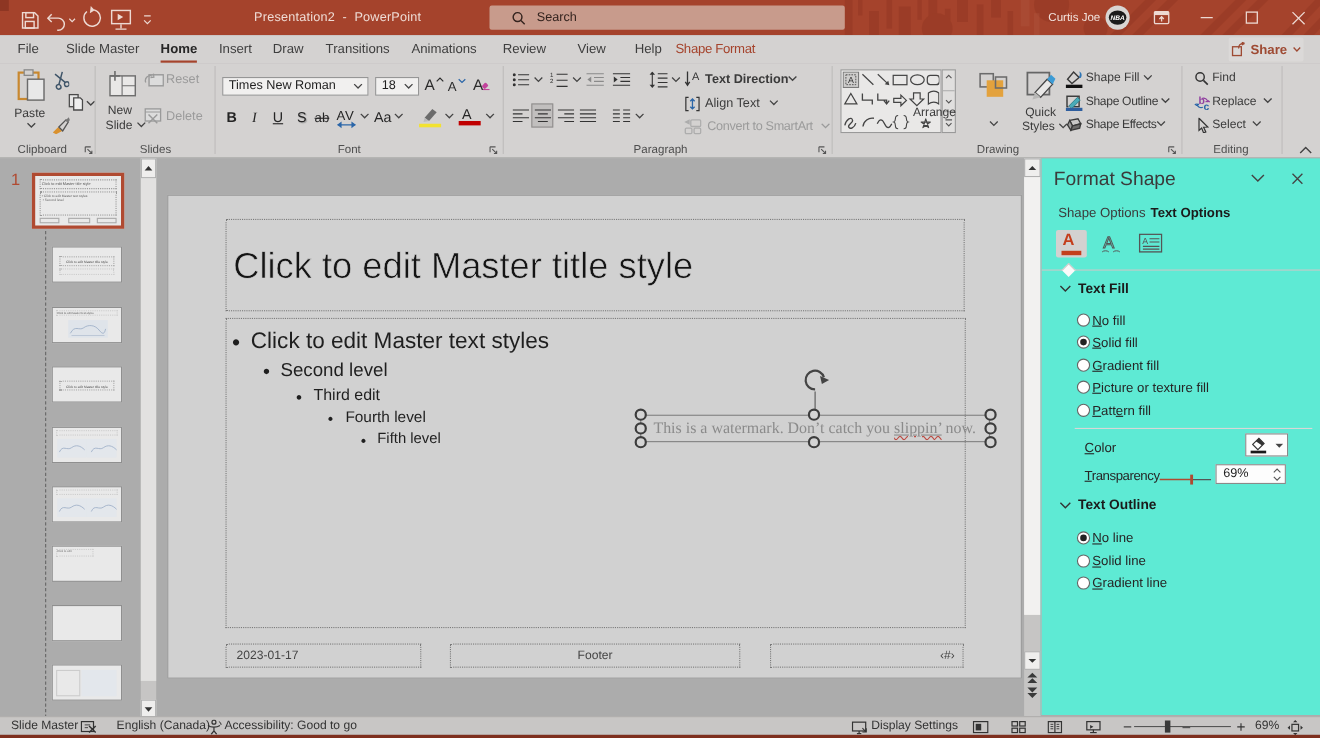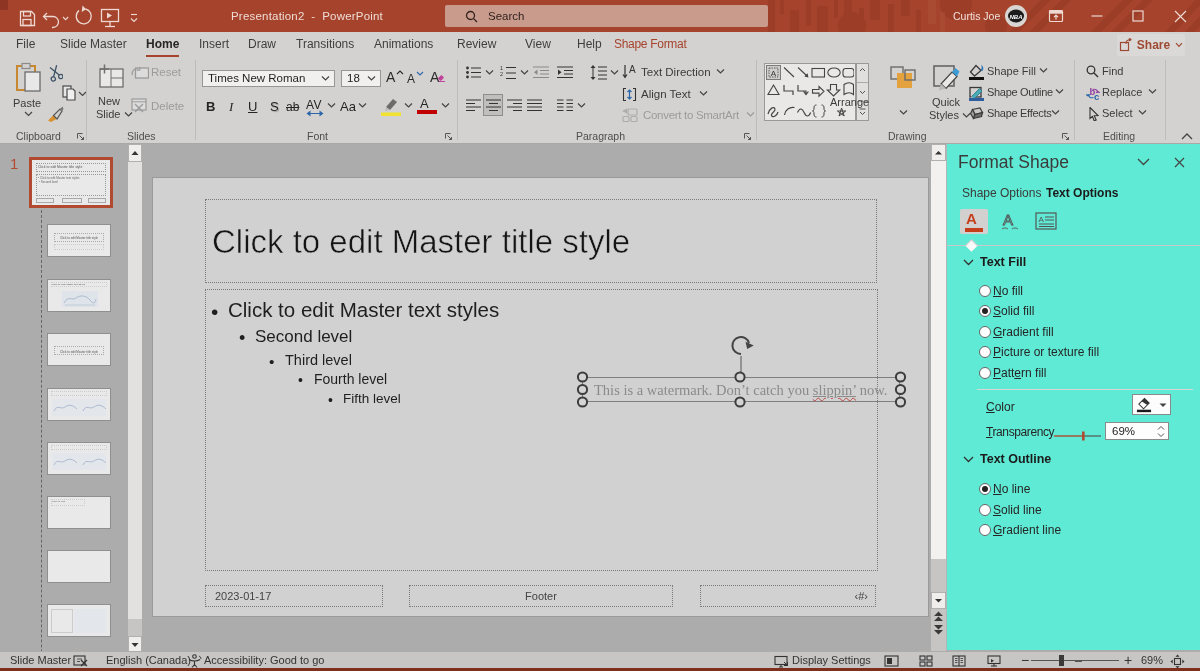--- a/index.html
+++ b/index.html
@@ -373,21 +373,21 @@
       <line x1="9.5" y1="11.5" x2="16" y2="11.5"></line>
   </svg>
   <svg class="abs" style="left:577px; top:45px" width="9" height="6" viewBox="0 0 9 6">
       <path d="M1 0.5 L4.5 4 L8 0.5" fill="none" stroke="#444" stroke-width="1.2"></path>
     </svg>
 
   <svg class="abs" style="left:622px; top:6px" width="15" height="16" viewBox="0 0 15 16">
     <path d="M3 1 v12 M1 10.5 L3 13.5 L5 10.5" fill="none" stroke="#333" stroke-width="1.2"></path>
     <text x="7" y="9" font-size="10" fill="#333" font-family="Liberation Sans">A</text>
   </svg>
-  <div class="rtext abs" style="left:641px; top:8px; font-size:11.5px;">Text Direction</div>
+  <div class="rtext abs" style="left:641px; top:8px; font-size:11.5px;font-weight:bold;">Text Direction</div>
   <svg class="abs" style="left:716px; top:11px" width="9" height="6" viewBox="0 0 9 6">
       <path d="M1 0.5 L4.5 4 L8 0.5" fill="none" stroke="#444" stroke-width="1.2"></path>
     </svg>
 
   <svg class="abs" style="left:622px; top:29px" width="15" height="15" viewBox="0 0 15 15" fill="none" stroke="#333">
     <path d="M4 1.5 H1.5 V13.5 H4 M11 1.5 H13.5 V13.5 H11" stroke-width="1.1"></path>
     <path d="M7.5 3 v9 M5.5 5 L7.5 3 L9.5 5 M5.5 10 L7.5 12 L9.5 10" stroke="#2b66a8" stroke-width="1.2"></path>
   </svg>
   <div class="rtext abs" style="left:641px; top:30px; font-size:11.5px;">Align Text</div>
   <svg class="abs" style="left:699px; top:33px" width="9" height="6" viewBox="0 0 9 6">
@@ -599,21 +599,21 @@
     <div class="dashed" style="left:52px; top:21px; width:672px; height:84px;">
       <div style="position:absolute; left:6px; top:23px; font-size:33px; color:#141414; -webkit-text-stroke:0.55px #D1D1D1;">Click to edit Master title style</div>
     </div>
     
     <div class="dashed" style="left:52px; top:111px; width:673px; height:282px;"></div>
     <div style="position:absolute; left:58px; top:122px; font-size:21px; color:#1f1f1f;">•</div>
     <div style="position:absolute; left:75px; top:120px; font-size:20.5px; color:#1f1f1f;">Click to edit Master text styles</div>
     <div style="position:absolute; left:86px; top:150px; font-size:18px; color:#1f1f1f;">•</div>
     <div style="position:absolute; left:102px; top:149px; font-size:17px; color:#1f1f1f;">Second level</div>
     <div style="position:absolute; left:116px; top:175px; font-size:15.5px; color:#1f1f1f;">•</div>
-    <div style="position:absolute; left:132px; top:174px; font-size:14.5px; color:#1f1f1f;">Third level</div>
+    <div style="position:absolute; left:132px; top:174px; font-size:14.5px; color:#1f1f1f;">Third edit</div>
     <div style="position:absolute; left:145px; top:194px; font-size:14px; color:#1f1f1f;">•</div>
     <div style="position:absolute; left:161px; top:193px; font-size:14px; color:#1f1f1f;">Fourth level</div>
     <div style="position:absolute; left:175px; top:214px; font-size:14px; color:#1f1f1f;">•</div>
     <div style="position:absolute; left:190px; top:213px; font-size:13.5px; color:#1f1f1f;">Fifth level</div>
     
     <div style="position:absolute; left:429px; top:199px; width:318px; height:25px; border:1px solid #808080;">
       <div style="position:absolute; left:11px; top:3.5px; font-family:'Liberation Serif', serif; font-size:14.5px; color:#8B8B8B; white-space:nowrap; text-decoration-thickness:1px;">This is a watermark. Don’t catch you <span style="text-decoration:underline;"><span style="text-decoration:underline wavy #BC4A42; text-underline-offset:2px; text-decoration-thickness:1px;">slippin’</span></span> now.</div>
     </div>
     <svg style="position:absolute; left:566px; top:155px;" width="44" height="46" viewBox="0 0 44 46">
       <line x1="22" y1="23" x2="22" y2="44" stroke="#555" stroke-width="1"></line>

